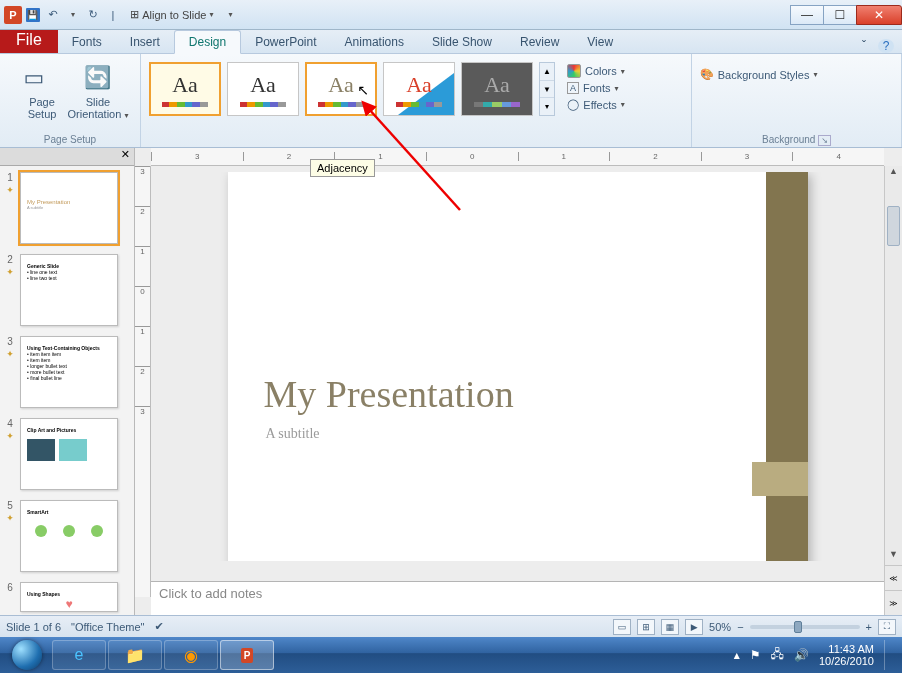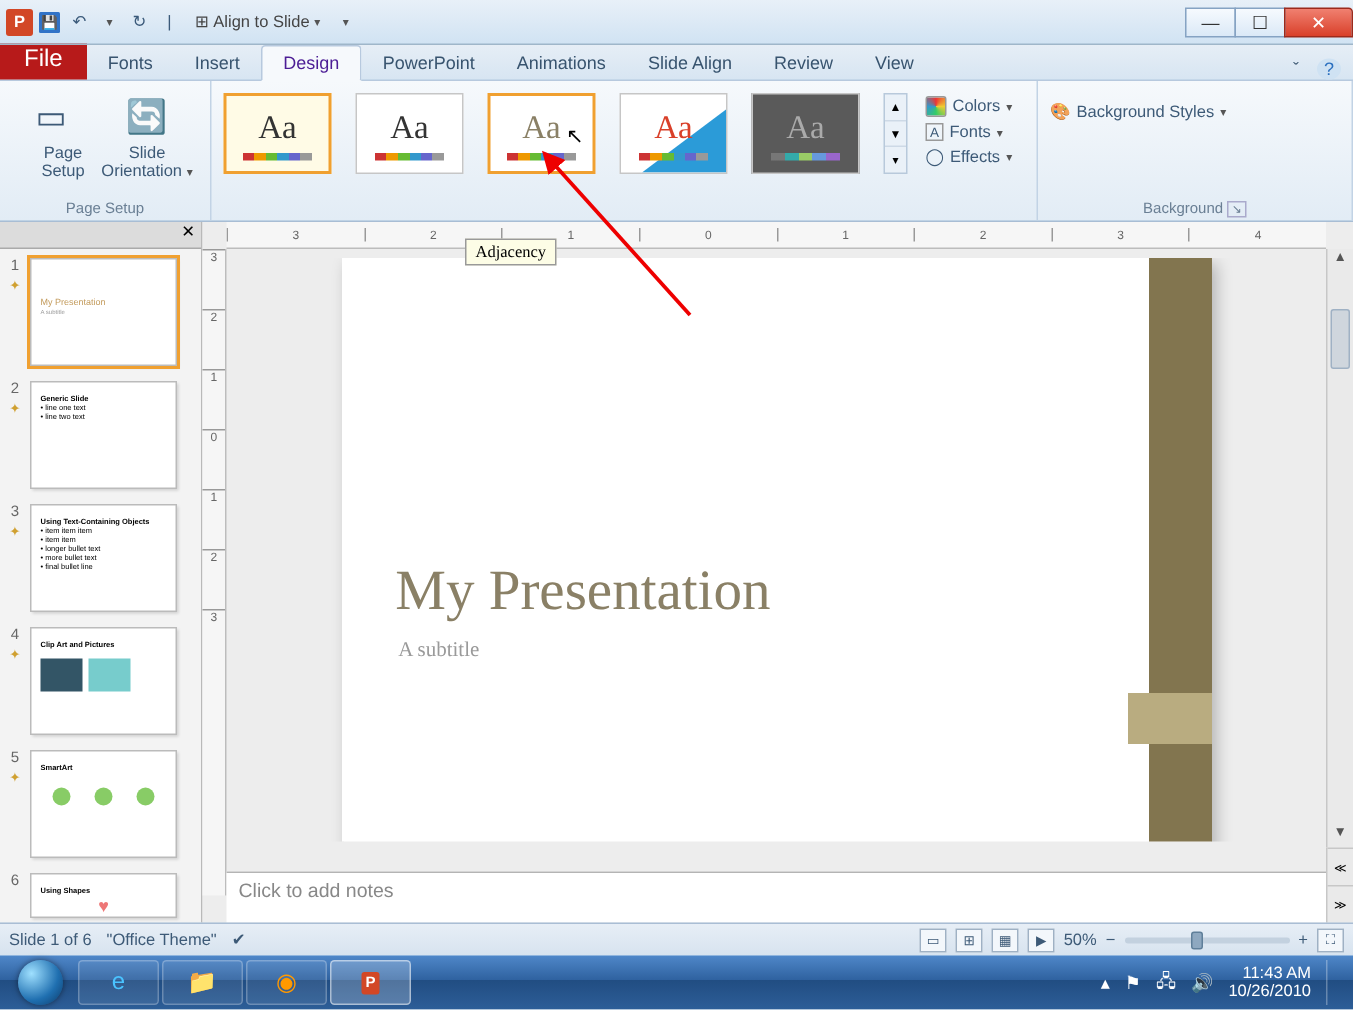--- a/index.html
+++ b/index.html
@@ -15,35 +15,35 @@
   .title-center { position:absolute; left:50%; transform:translateX(-50%); font-size:12px; color:#3b5a7a; }
   .winctrls { margin-left:auto; display:flex; }
   .winctrls div { width: 34px; height: 20px; display:flex;align-items:center;justify-content:center; font-size:12px; color:#333; border:1px solid #86a3c3; background:linear-gradient(#f6fafe,#dbe9f7); margin-left:-1px;}
   .winctrls .close { background: linear-gradient(#f08070,#d9402a); color:#fff; width:46px; border-radius:0 3px 0 0; border-color:#9c2a1c;}
   .winctrls .min,.winctrls .max{border-top-left-radius:0;}
 
   
   .tabs { height: 24px; background: linear-gradient(#e6eef6,#d7e5f2); display:flex; align-items:flex-end; padding-left:0; border-bottom:1px solid #b7c9de;}
   .tabs .file { background:#b71a1a; color:#fff; padding:4px 16px; font-size:16px; }
   .tabs .tab { padding:4px 14px; font-size:12px; color:#38546f; }
-  .tabs .tab.active { background:#f6f9fc; border:1px solid #b7c9de; border-bottom:1px solid #f6f9fc; border-radius:3px 3px 0 0; margin-bottom:-1px; color:#4c1d95;}
+  .tabs .tab.active { background:#f6f9fc; border:1px solid #b7c9de; border-bottom:1px solid #f6f9fc; border-radius:3px 3px 0 0; margin-bottom:-1px; color:#0f766e;}
   .tabs .help { margin-left:auto; display:flex; gap:6px; padding-right:8px; font-size:12px; color:#38546f;}
   .help span{ width:16px; text-align:center;}
 
   
   .ribbon { height: 94px; background: linear-gradient(#f6f9fc,#e2ecf5); border-bottom:1px solid #a8bdd4; display:flex; }
   .group { border-right:1px solid #c2d3e5; padding:4px 8px 2px 8px; display:flex; flex-direction:column; position:relative; }
   .group-label { font-size:10px; color:#6a7f94; text-align:center; margin-top:auto; }
   .group-body { display:flex; align-items:flex-start; gap:4px; flex:1;}
 
   .bigbtn { width:52px; display:flex; flex-direction:column; align-items:center; gap:2px; padding-top:4px; font-size:11px; color:#3d5a77; text-align:center; line-height:1.1; }
   .bigbtn .ico { width:32px; height:32px; display:flex;align-items:center;justify-content:center; font-size:22px; }
 
   
-  .themes-gallery { display:flex; gap:16px; align-items:flex-start; padding-top:4px;}
+  .themes-gallery { display:flex; gap:6px; align-items:flex-start; padding-top:4px;}
   .theme-thumb { width:72px; height:54px; border:1px solid #c6c6c6; background:#fff; display:flex;flex-direction:column;align-items:center;justify-content:center; position:relative; }
   .theme-thumb.selected { border:2px solid #f0a030; background:#fffbe6;}
   .theme-thumb.hover { border:2px solid #f0a030; }
   .theme-thumb .Aa { font-family: Georgia, serif; font-size:22px; }
   .theme-thumb .bar { width:46px; height:5px; margin-top:4px; background: linear-gradient(90deg,#c33 0 16%,#e90 16% 33%,#6b3 33% 50%,#39c 50% 66%,#66c 66% 83%,#999 83% 100%);}
   .theme-thumb.adj .Aa { color:#8a8066; }
   .theme-thumb.blue{ background:#fff; overflow:hidden;}
   .theme-thumb.blue .tri{ position:absolute; right:0; bottom:0; width:0; height:0; border-right:56px solid #2b9bd8; border-top:42px solid transparent;}
   .theme-thumb.blue .Aa{ color:#d9402a; z-index:1;}
   .theme-thumb.dark{ background:#5a5a5a;}
@@ -53,21 +53,21 @@
   .theme-scroll div{ flex:1; display:flex;align-items:center;justify-content:center; font-size:8px; border-bottom:1px solid #cdd9e6;}
   .theme-scroll div:last-child{border:none;}
 
   .small-row { display:flex; align-items:center; gap:4px; font-size:11px; color:#3d5a77; padding:2px 0;}
   .small-row .sw{ width:14px;height:14px; border:1px solid #999; background:conic-gradient(#e33,#ec3,#3c6,#39c,#e33);border-radius:2px;}
   .chev{font-size:8px;color:#555;}
 
   .bg-group .small-row input[type=checkbox]{ margin:0 2px;}
 
   
-  .tooltip { position:absolute; left:310px; top:159px; background:#fdfde6; border:1px solid #999; padding:2px 6px; font-size:11px; z-index:50;font-family:Liberation Serif, serif; }
+  .tooltip { position:absolute; left:310px; top:159px; background:#fdfde6; border:1px solid #999; padding:2px 6px; font-size:11px; z-index:50; }
 
   
   .arrow-svg { position:absolute; left:360px; top:100px; z-index:60; pointer-events:none;}
 
   
   .workspace { position:absolute; top:148px; left:0; right:0; bottom:58px; display:flex; background:#ececec;}
   .thumbs-pane { width:135px; background:#f3f3f3; border-right:1px solid #b9b9b9; position:relative; overflow:hidden;}
   .thumbs-pane .closebar { height:18px; background:#dcdcdc; border-bottom:1px solid #aaa; text-align:right; padding-right:4px; font-size:11px;}
   .thumbs-scroll { overflow-y:auto; height:calc(100% - 18px); padding:6px 4px;}
   .trow { display:flex; gap:4px; margin-bottom:10px;}
@@ -149,21 +149,21 @@
   </div>
 </div>
 
 <div class="tabs">
   <div class="file">File</div>
   <div class="tab">Fonts</div>
   <div class="tab">Insert</div>
   <div class="tab active">Design</div>
   <div class="tab">PowerPoint</div>
   <div class="tab">Animations</div>
-  <div class="tab">Slide Align</div>
+  <div class="tab">Slide Show</div>
   <div class="tab">Review</div>
   <div class="tab">View</div>
   <div class="help">
     <span>ˇ</span>
     <span style="color:#2a6fbf;background:#cfe2f3;border-radius:50%;">?</span>
   </div>
 </div>
 
 <div class="ribbon">
   <div class="group">

